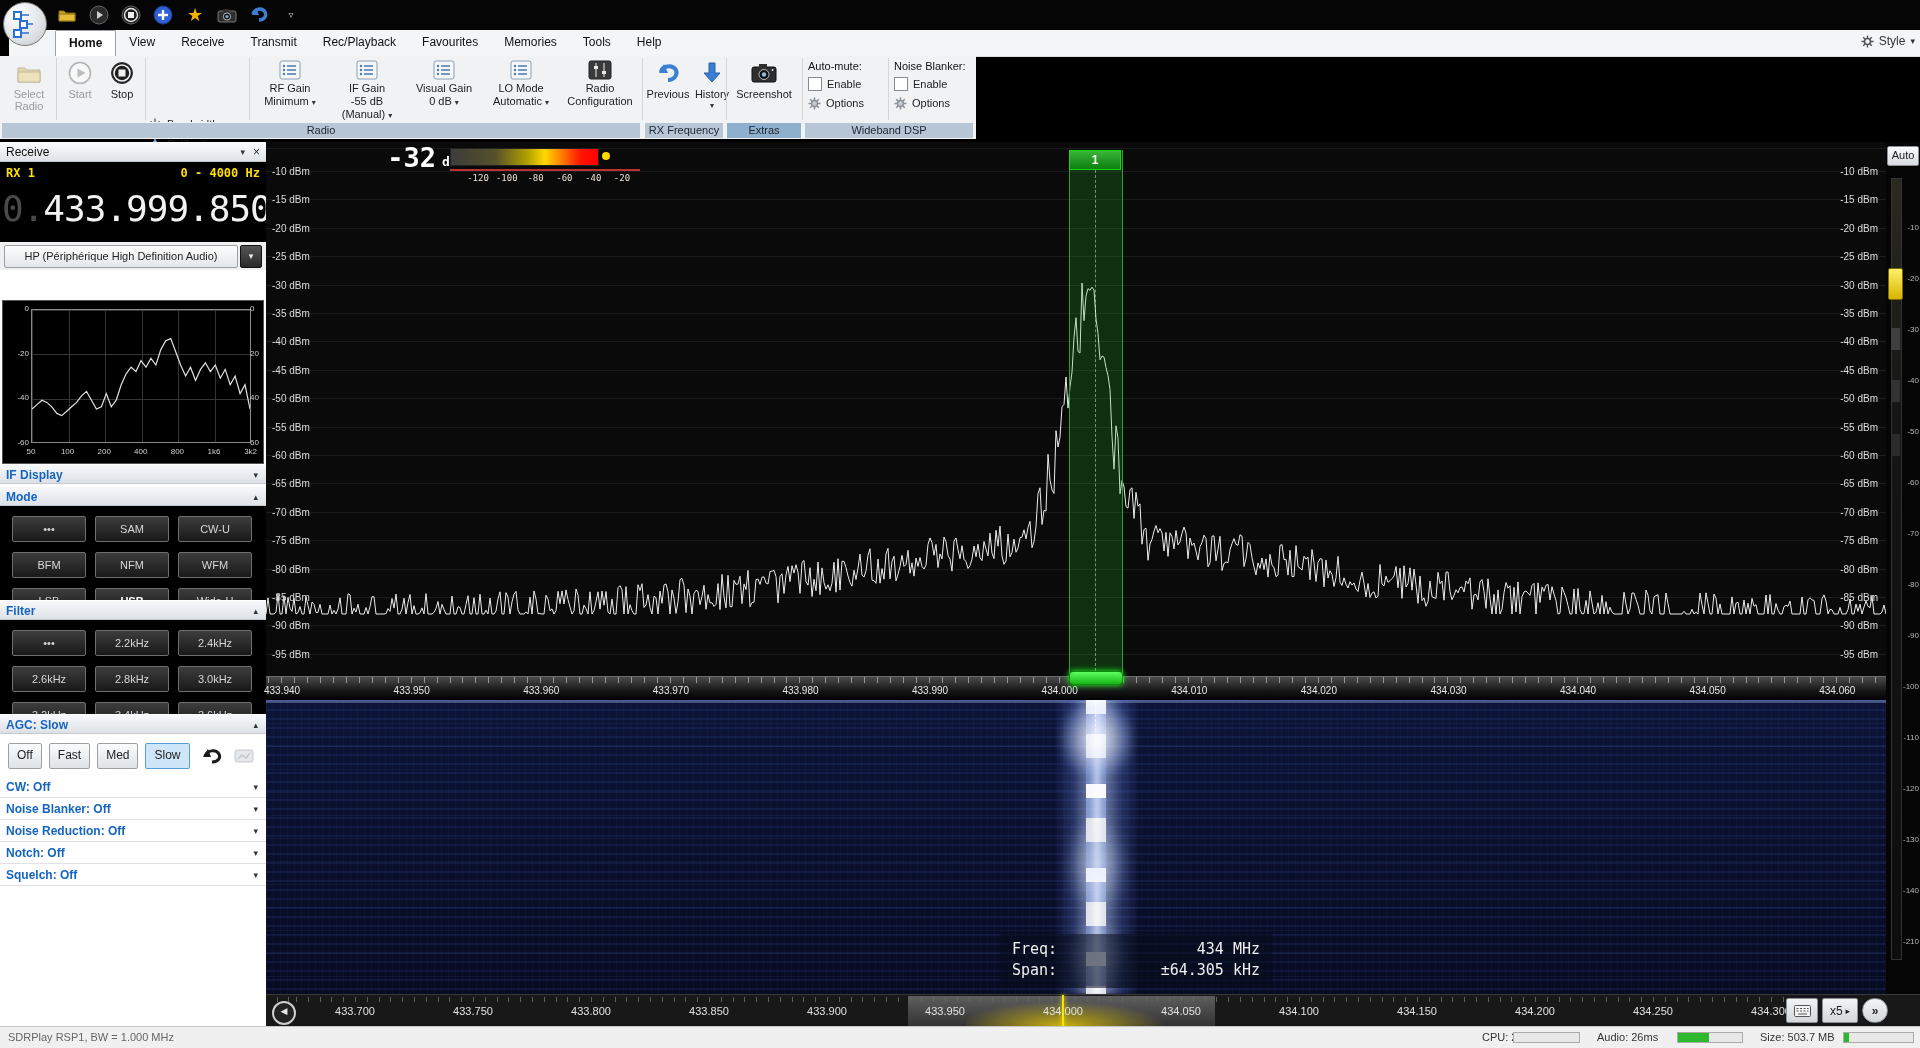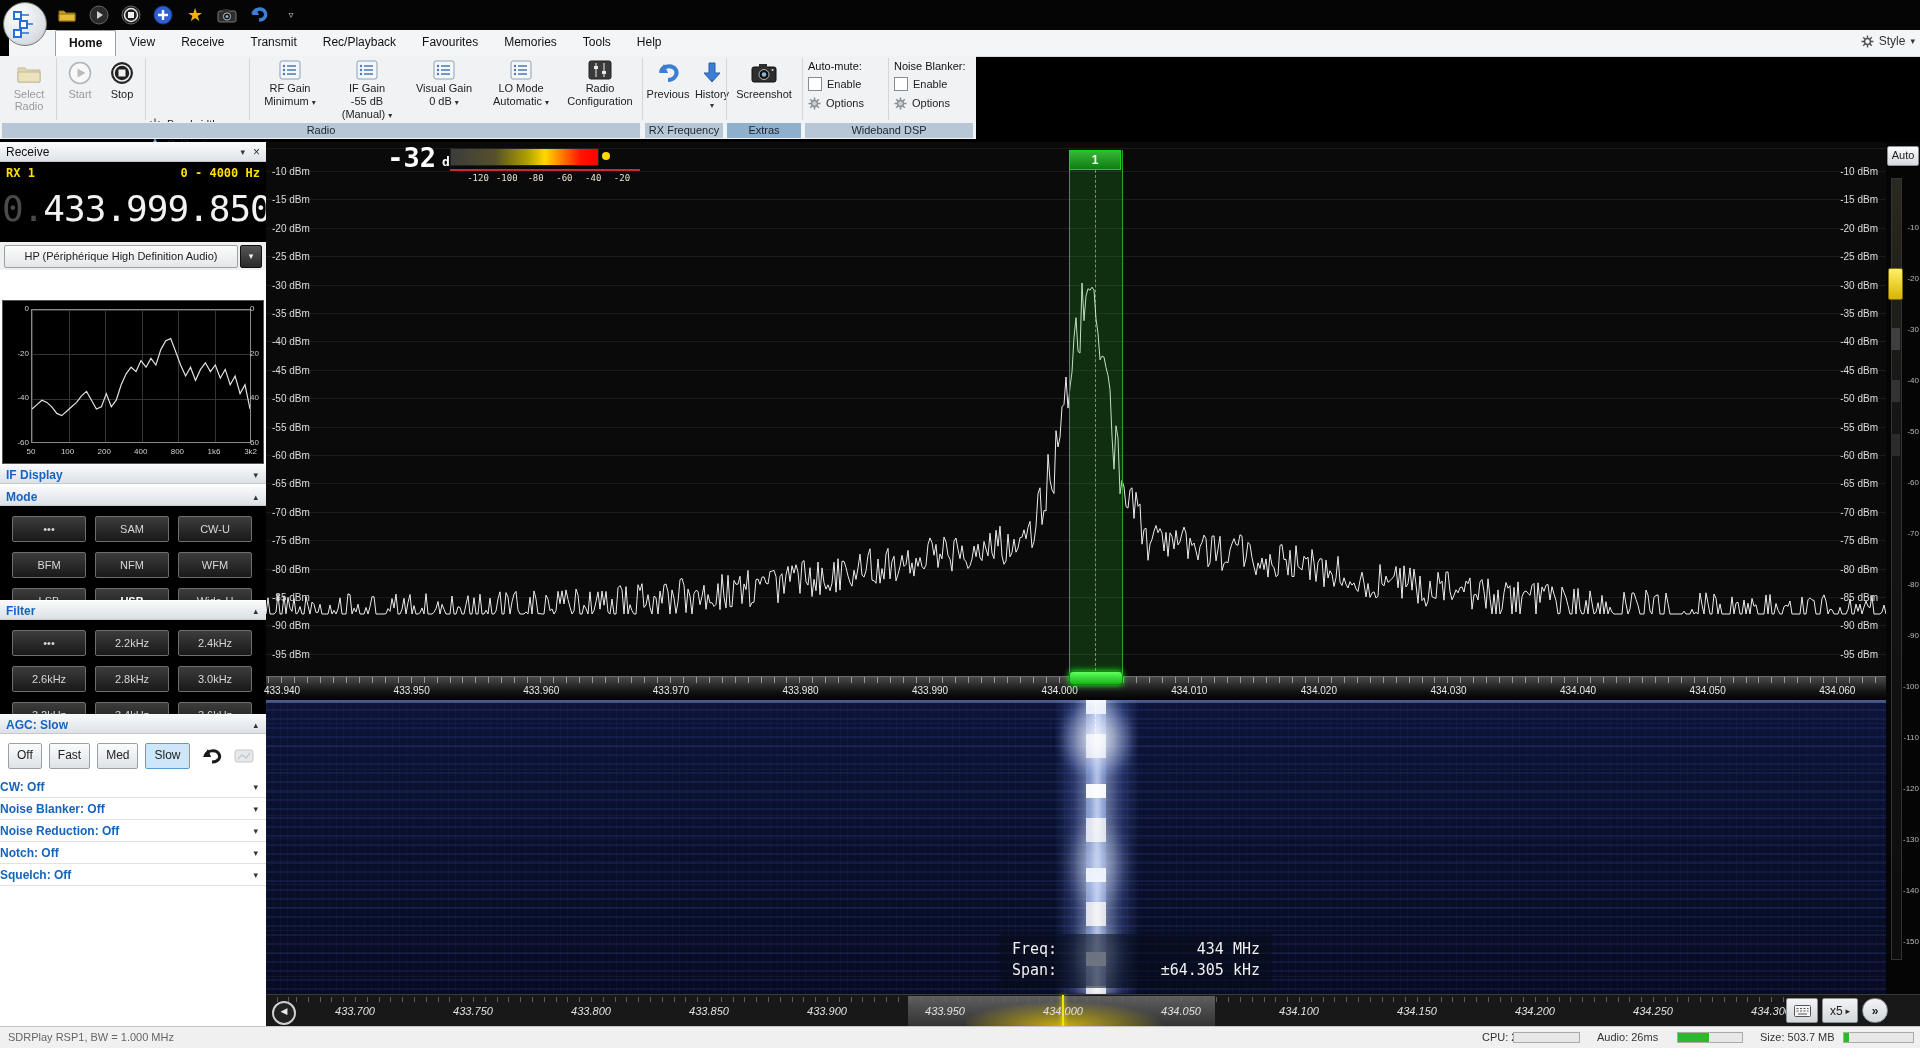--- a/index.html
+++ b/index.html
@@ -94,21 +94,21 @@
     border-radius:2px;color:#d6d6d6;font-size:11px;text-align:center;line-height:24px;}
   .dkbtn.sel{color:#fff;font-weight:bold;}
   .dkbtn.sel::after{content:'';position:absolute;left:-4px;right:-4px;bottom:-10px;height:16px;
     background:radial-gradient(ellipse at center,rgba(255,225,0,0.85),rgba(255,225,0,0) 70%);}
   #agc-row{position:absolute;left:0;top:594px;width:266px;height:40px;background:#fff;display:flex;align-items:center;gap:7px;padding-left:8px;box-sizing:border-box;}
   .ltbtn{height:24px;padding:0 8px;background:linear-gradient(#fafbfc,#dfe3e7);border:1px solid #9aa0a6;
     border-radius:2px;font-size:12px;line-height:22px;color:#222;}
   .ltbtn.sel{background:#cfe6f8;border-color:#5a9fd4;}
   .agc-ic{margin-left:4px;display:flex;align-items:center;}
   .coll-row{position:relative;width:266px;height:22px;border-bottom:1px solid #e2e2e2;background:#fff;
-    color:#1565c0;font-weight:bold;font-size:12px;line-height:22px;box-sizing:border-box;}
+    color:#1565c0;font-weight:bold;font-size:12px;line-height:22px;padding-left:6px;box-sizing:border-box;}
   .coll-row .chev{position:absolute;right:8px;top:0;color:#333;font-size:9px;font-weight:normal;}
 
   
   #spectrum{position:absolute;left:266px;top:142px;width:1620px;height:534px;background:#0a0a0a;
     background-image:repeating-linear-gradient(180deg,rgba(255,255,255,0.07) 0 1px,transparent 1px 28.4px);
     background-position:0 29px;overflow:hidden;}
   .spec-ylab-l{position:absolute;left:6px;font-size:10px;color:#dcdcdc;top:calc(24px + var(--i)*28.4px);}
   .spec-ylab-r{position:absolute;right:8px;font-size:10px;color:#dcdcdc;top:calc(24px + var(--i)*28.4px);}
   #meter{position:absolute;left:40px;top:0;width:360px;height:48px;}
   #meter-val{position:absolute;left:20px;top:0;width:110px;text-align:right;color:#fff;
@@ -166,21 +166,21 @@
   
   #navbar{position:absolute;left:266px;top:994px;width:1654px;height:32px;background:#181818;border-top:1px solid #3a3a3a;}
   #nav-ticks{position:absolute;left:0;top:2px;width:1518px;height:5px;
     background:repeating-linear-gradient(90deg,rgba(255,255,255,0.3) 0 1px,transparent 1px 11.8px);background-position:30px 0;}
   #nav-zoomband{position:absolute;left:642px;top:1px;width:307px;height:30px;
     background:linear-gradient(#6a6a6a,#383838);opacity:.85;}
   #nav-glow{position:absolute;left:700px;top:6px;width:200px;height:26px;
     background:radial-gradient(ellipse at 48% 100%,rgba(255,220,0,0.75),rgba(255,220,0,0) 70%);}
   #nav-yline{position:absolute;left:796px;top:0;width:2px;height:32px;background:#ffe000;box-shadow:0 0 5px #ff0;}
   .nav-lab{position:absolute;top:10px;width:60px;text-align:center;font-size:11px;color:#e0e0e0;
-    left:calc(59px + var(--i)*118px);font-style:italic;}
+    left:calc(59px + var(--i)*118px);}
   #nav-left-btn{position:absolute;left:6px;top:6px;width:20px;height:20px;border:2px solid #cfcfcf;border-radius:50%;
     color:#e8e8e8;font-size:9px;text-align:center;line-height:17px;background:#222;}
   .nav-rbtn{position:absolute;top:3px;height:25px;background:linear-gradient(#f2f3f4,#d4d8db);
     border:1px solid #8a9097;border-radius:2px;display:flex;align-items:center;justify-content:center;gap:3px;
     font-size:12px;color:#222;box-sizing:border-box;}
 
   
   #rightscale{position:absolute;left:1886px;top:142px;width:34px;height:852px;background:#050505;}
   #auto-btn{position:absolute;left:1px;top:4px;width:30px;height:18px;background:linear-gradient(#fafbfc,#d7dbdf);
     border:1px solid #8a9097;border-radius:2px;font-size:11px;text-align:center;line-height:17px;color:#222;}
@@ -783,21 +783,21 @@
         <span class="rs-lab" style="--i: 4;">-50</span>
         <span class="rs-lab" style="--i: 5;">-60</span>
         <span class="rs-lab" style="--i: 6;">-70</span>
         <span class="rs-lab" style="--i: 7;">-80</span>
         <span class="rs-lab" style="--i: 8;">-90</span>
         <span class="rs-lab" style="--i: 9;">-100</span>
         <span class="rs-lab" style="--i: 10;">-110</span>
         <span class="rs-lab" style="--i: 11;">-120</span>
         <span class="rs-lab" style="--i: 12;">-130</span>
         <span class="rs-lab" style="--i: 13;">-140</span>
-        <span class="rs-lab" style="--i: 14;">-150</span>
+        <span class="rs-lab" style="--i: 14;">-210</span>
       </div>
   </div>
 
   <div id="statusbar">
     <span id="sb-device">SDRPlay RSP1, BW = 1.000 MHz</span>
     <span class="sb-txt" style="left:1452px;margin-left:30px;">CPU: 2.4%</span>
     <span class="sb-bar" style="left:1513px;width:67px;">
         <span class="sb-fill" style="width:0%;display:block;"></span>
       </span>
     <span class="sb-txt" style="left:1597px;">Audio: 26ms</span>

